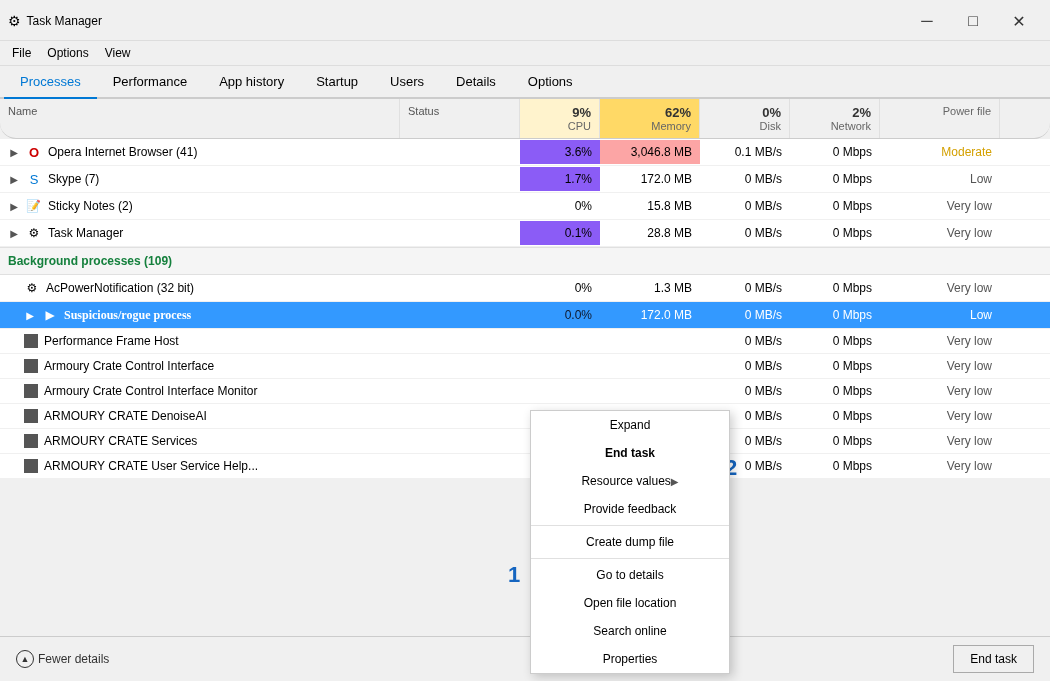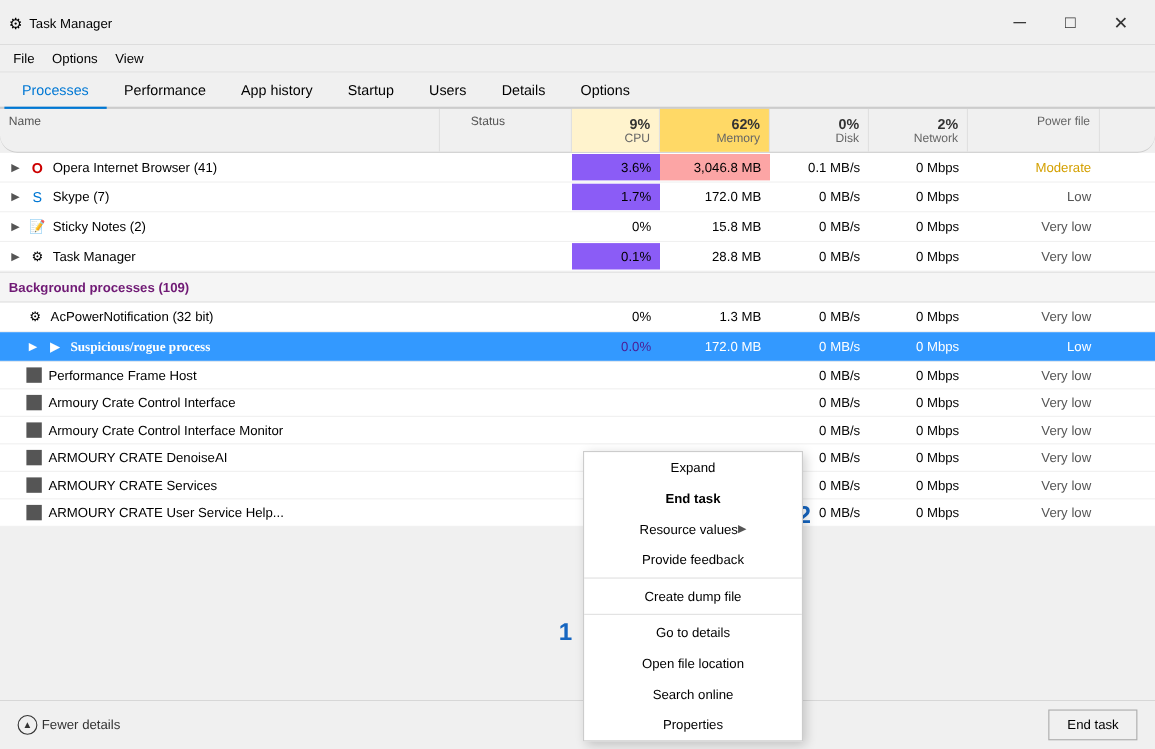--- a/index.html
+++ b/index.html
@@ -41,21 +41,21 @@
       background: #f0f0f0;
       border-bottom: 1px solid #ccc;
       padding: 0;
       border-radius: 16px;
     }
     .col-header {
       padding: 6px 8px; font-size: 11px; color: #555; text-align: right; border-right: 1px solid #e0e0e0;
       display: flex; flex-direction: column; align-items: flex-end;
     }
     .col-header.name { text-align: left; align-items: flex-start; }
-    .col-header.status { text-align: left; align-items: flex-start; margin-left: 20px; }
+    .col-header.status { text-align: left; align-items: flex-start; }
     .col-pct { font-size: 13px; font-weight: 600; color: #333; }
     .col-name-label { font-size: 11px; color: #666; }
 
     .table-row {
       display: grid;
       grid-template-columns: 400px 120px 80px 100px 90px 90px 120px;
       border-bottom: 1px solid #f0f0f0;
       align-items: center;
     }
 
@@ -79,21 +79,21 @@
     .cpu-bg { background: #8b5cf6; }
     .memory-high { background: #fca5a5; }
     .power-moderate { color: #d4a000; font-weight: 500; }
     .power-low { color: #555; }
     .power-verylow { color: #555; }
 
     .group-header-row {
       background: #f5f5f5;
       padding: 6px 8px;
       font-weight: 600;
-      color: #701a75;
+      color: #15803d;
       font-size: 12px;
       border-bottom: 1px solid #e0e0e0;
       border-top: 1px solid #e0e0e0;
     }
 
     .footer {
       display: flex; justify-content: space-between; align-items: center;
       padding: 8px 16px; background: #f0f0f0; border-top: 1px solid #ccc;
     }
     .fewer-details { display: flex; align-items: center; gap: 4px; cursor: pointer; font-size: 12px; color: #333; }
@@ -270,21 +270,21 @@
     <div class="cell right power-verylow">Very low</div>
   </div>
 
   <div class="table-row" style="background:#3399ff;">
     <div class="cell name-cell indent1" style="color:white;">
       <span class="expand-btn" style="color:white;">▶</span>
       <span class="app-icon" style="color:white;">▶</span>
       <span style="color:white;font-weight:600;font-family:Liberation Serif, serif;">Suspicious/rogue process</span>
     </div>
     <div class="cell" style="color:white;"></div>
-    <div class="cell right" style="color:#4c1d95;">0.0%</div>
+    <div class="cell right" style="color:#0f172a;">0.0%</div>
     <div class="cell right" style="color:white;">172.0 MB</div>
     <div class="cell right" style="color:white;">0 MB/s</div>
     <div class="cell right" style="color:white;">0 Mbps</div>
     <div class="cell right" style="color:white;">Low</div>
   </div>
 
   <div class="table-row">
     <div class="cell name-cell indent1">
       <span class="app-icon" style="background:#555;width:14px;height:14px;display:inline-block;"></span>
       <span>Performance Frame Host</span>

